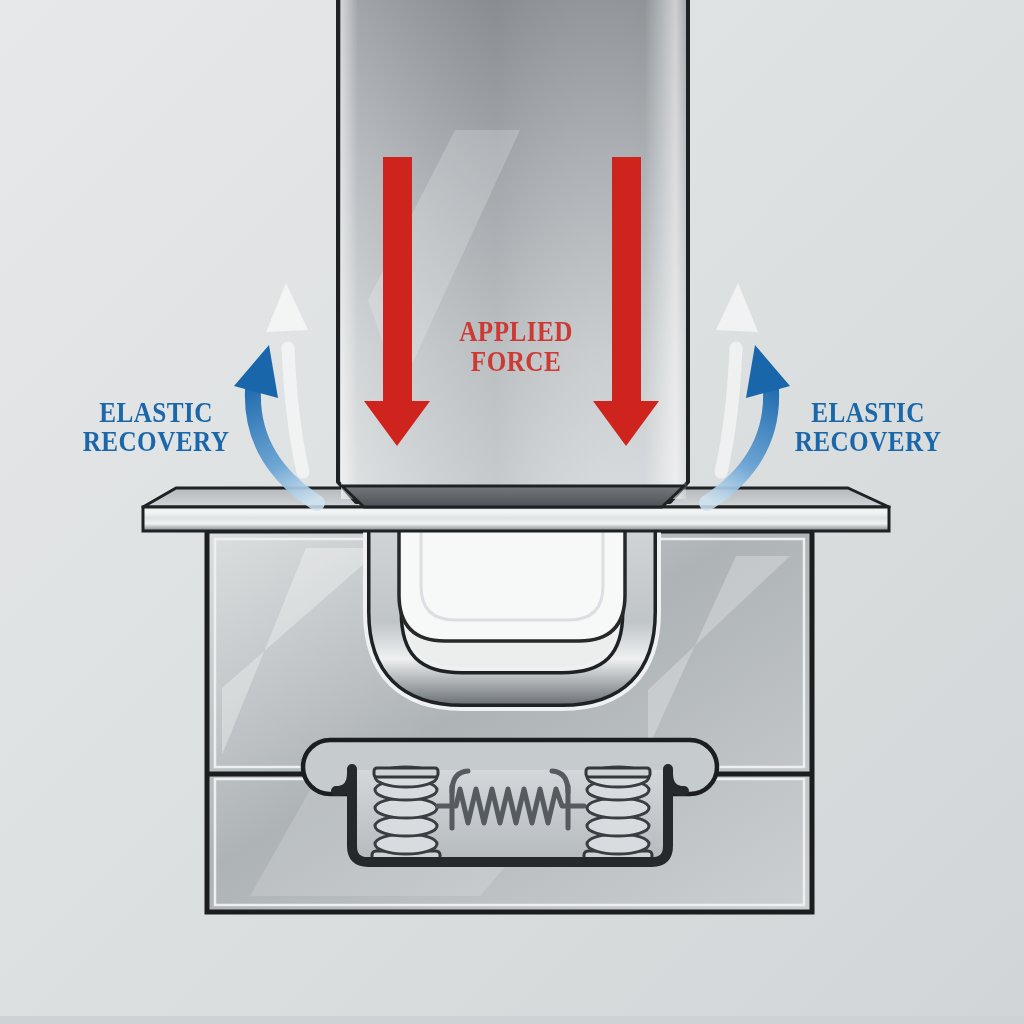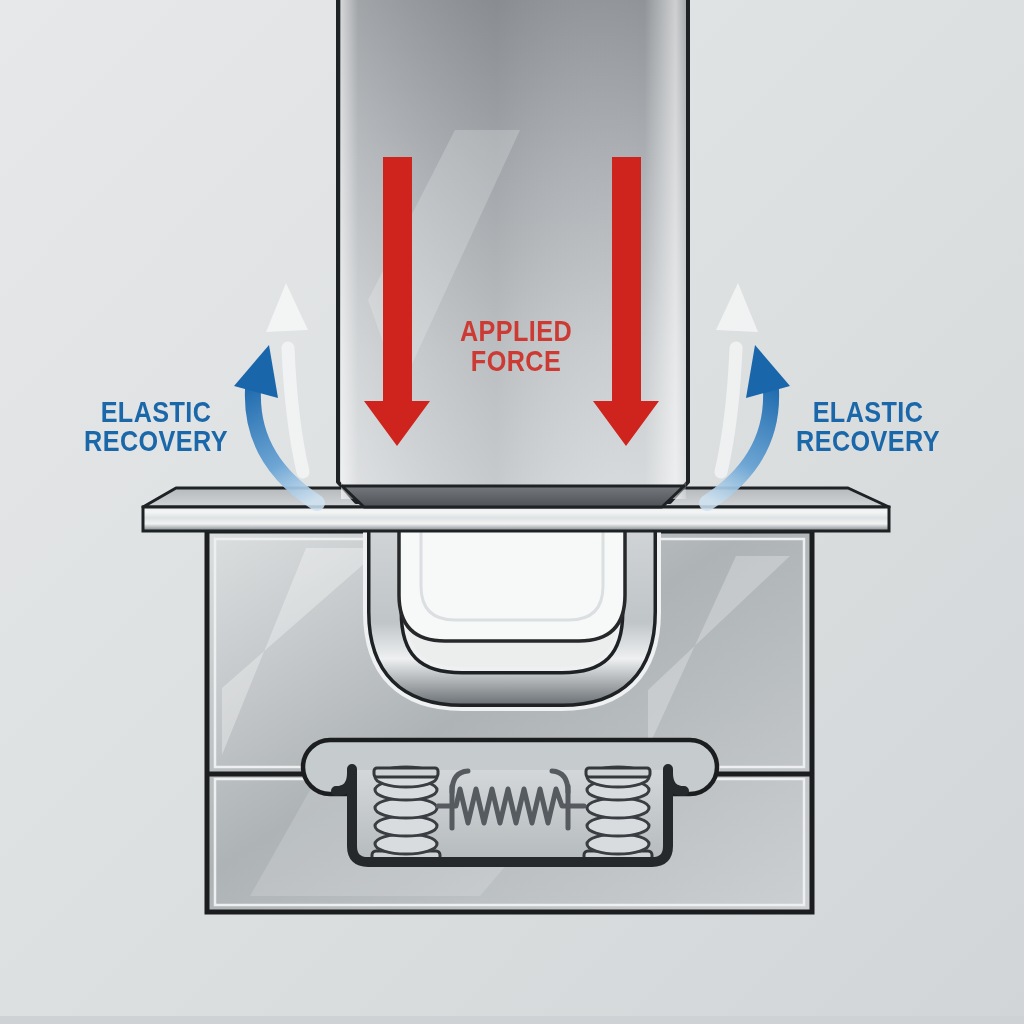--- a/index.html
+++ b/index.html
@@ -1,20 +1,20 @@
 <!DOCTYPE html>
 <html><head>
 <meta charset="utf-8">
 <style>
   html,body{margin:0;padding:0;background:#cfd2d4;}
   #stage{
     position:relative;
     width:1024px;height:1016px;
     overflow:hidden;
-    font-family:Liberation Sans, sans-serif;
+    font-family:Liberation Serif, serif;
   }
   #stage svg{position:absolute;left:0;top:0;}
   .label{
     position:absolute;
     font-weight:bold;
     text-align:center;
     transform:scaleX(.84);
     letter-spacing:.5px;
     white-space:nowrap;
   }

